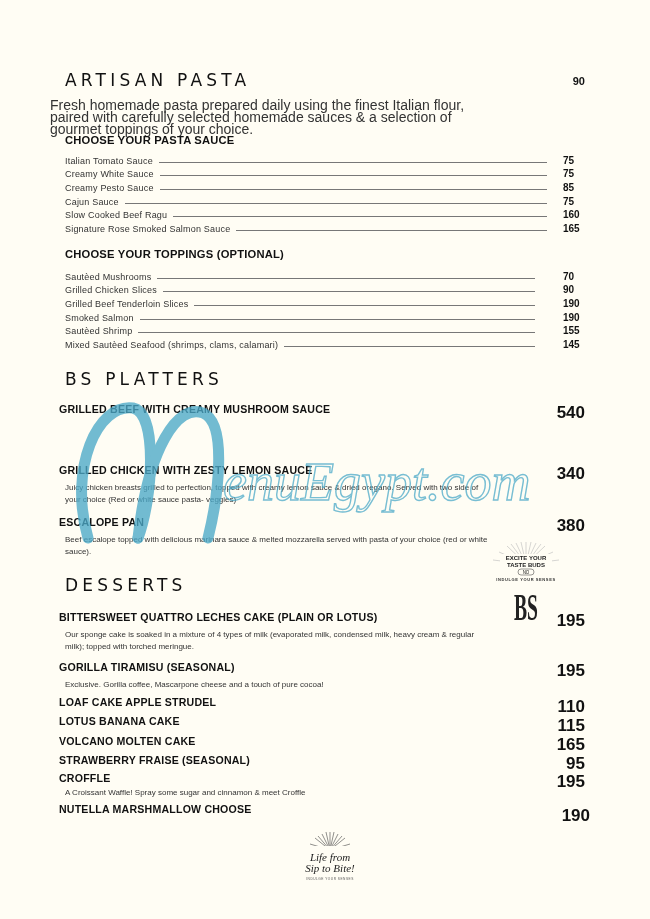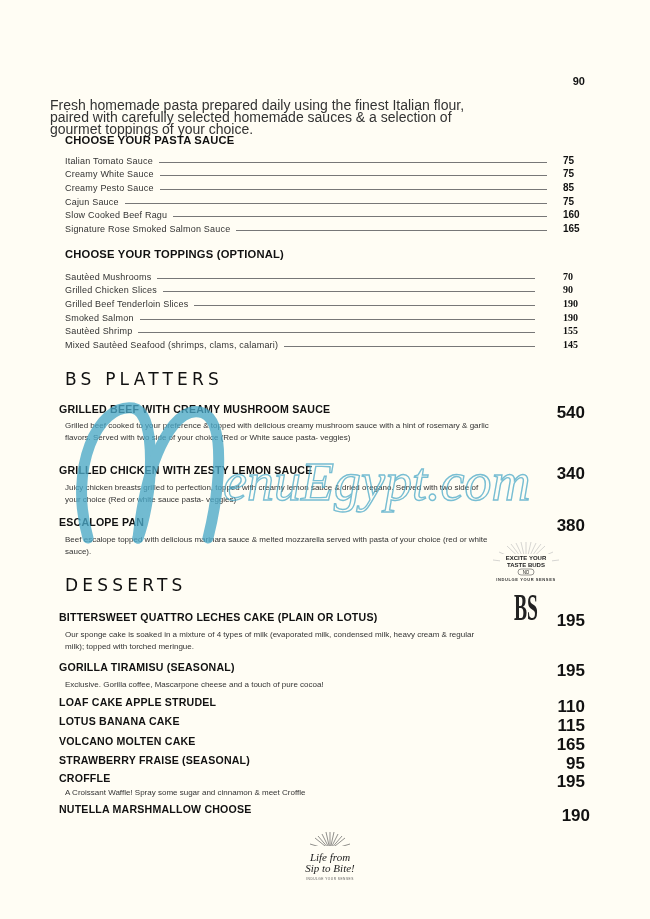--- a/index.html
+++ b/index.html
@@ -30,21 +30,21 @@
   .rows { position: absolute; left: 65px; width: 520px; }
   .row {
     display: flex; align-items: flex-end; height: 13.7px; font-size: 9px; color: #333;
   }
   .row .name { white-space: nowrap; padding-right: 6px; letter-spacing: 0.2px; }
   .row .leader { flex: 1; border-bottom: 1px solid #777; margin-bottom: 3px; }
   .row .price { text-align: left; font-weight: bold; color: #111; font-size: 10px; }
   .sauces .leader { margin-right: 16px; }
   .sauces .price { width: 22px; }
   .toppings .leader { margin-right: 28px; }
-  .toppings .price { width: 22px; font-family: Liberation Serif, serif; }
+  .toppings .price { width: 22px; }
   .item-name {
     position: absolute; left: 59px; font-size: 10.6px; font-weight: bold; color: #111; letter-spacing: 0.2px;
   }
   .item-price {
     position: absolute; right: 65px; font-size: 17px; font-weight: bold; color: #111;
   }
   .item-desc {
     position: absolute; left: 65px; width: 430px; font-size: 8px; line-height: 11.5px; color: #333;
   }
   .badge {
@@ -54,20 +54,21 @@
     position: absolute; left: 290px; top: 828px; width: 80px; height: 64px;
   }
   .watermark { position: absolute; pointer-events: none; }
 </style>
 </head>
 <body>
 
 <div class="page">
 
 
+  <div class="section-title" style="top:70px;">ARTISAN PASTA</div>
   <div class="section-price" style="top:75px;">90</div>
   <div class="desc" style="top:99px;">Fresh homemade pasta prepared daily using the finest Italian flour, paired with carefully selected homemade sauces &amp; a selection of gourmet toppings of your choice.</div>
 
   <div class="sub-heading" style="top:134px;">CHOOSE YOUR PASTA SAUCE</div>
   <div class="rows sauces" style="top:152px;">
     <div class="row">
         <span class="name">Italian Tomato Sauce</span>
         <span class="leader"></span>
         <span class="price">75</span>
       </div>
@@ -129,21 +130,20 @@
         <span class="name">Mixed Sautèed Seafood (shrimps, clams, calamari)</span>
         <span class="leader"></span>
         <span class="price">145</span>
       </div>
   </div>
 
   <div class="section-title" style="top:369px;">BS PLATTERS</div>
 
   <div class="item-name" style="top:403px;">GRILLED BEEF WITH CREAMY MUSHROOM SAUCE</div>
   <div class="item-price" style="top:403px;">540</div>
-  <div class="item-desc" style="top:420px;">Grilled beef cooked to your preference &amp; topped with delicious creamy mushroom sauce with a hint of rosemary &amp; garlic flavors. Served with two side of your choice (Red or White sauce pasta- veggies)</div>
 
   <div class="item-name" style="top:464px;">GRILLED CHICKEN WITH ZESTY LEMON SAUCE</div>
   <div class="item-price" style="top:464px;">340</div>
   <div class="item-desc" style="top:482px;">Juicy chicken breasts grilled to perfection, topped with creamy lemon sauce &amp; dried oregano. Served with two side of your choice (Red or white sauce pasta- veggies)</div>
 
   <div class="item-name" style="top:516px;">ESCALOPE PAN</div>
   <div class="item-price" style="top:516px;">380</div>
   <div class="item-desc" style="top:534px;">Beef escalope topped with delicious marinara sauce &amp; melted mozzarella served with pasta of your choice (red or white sauce).</div>
 
   <div class="section-title" style="top:575px;">DESSERTS</div>

